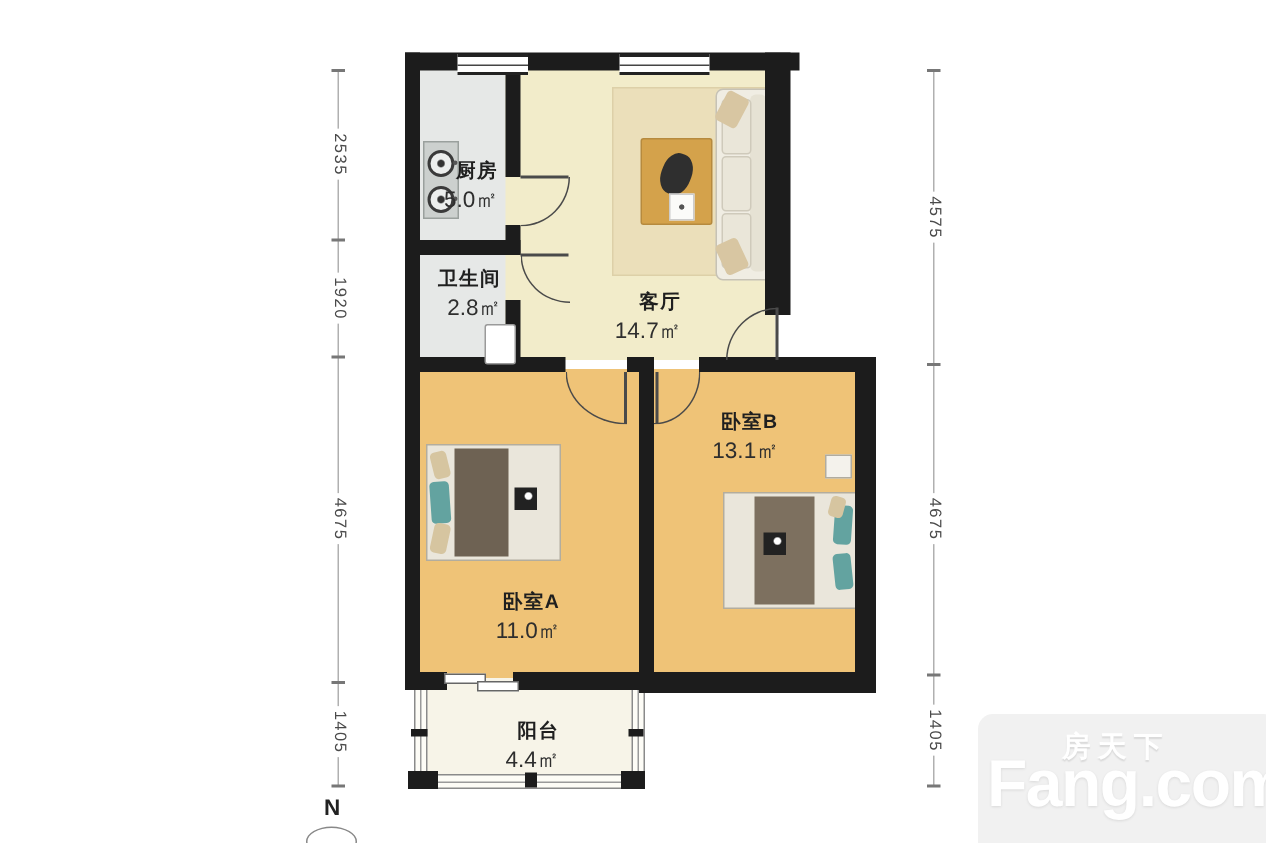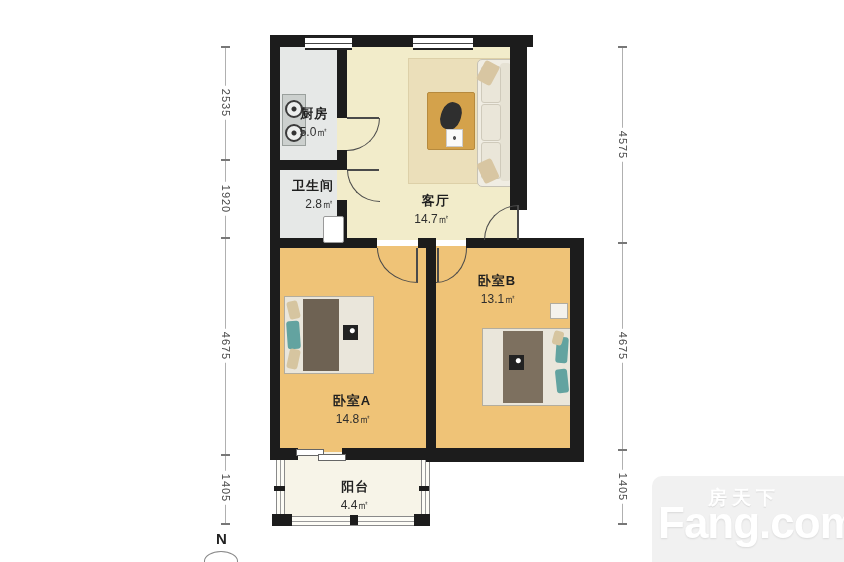--- a/index.html
+++ b/index.html
@@ -13,21 +13,21 @@
   .win .mid{position:absolute;left:0;right:0;top:45%;height:1px;background:#444;}
   .rail{position:absolute;background:#fdfcf6;z-index:15;}
   .rail-v{border-left:1px solid #8a8a8a;border-right:1px solid #8a8a8a;}
   .rail-h{border-top:1px solid #8a8a8a;border-bottom:1px solid #8a8a8a;}
   .rail .mid-v{position:absolute;top:0;bottom:0;left:45%;width:1px;background:#9a9a9a;}
   .rail .mid-h{position:absolute;left:0;right:0;top:45%;height:1px;background:#9a9a9a;}
   .arc{position:absolute;z-index:22;border:0 solid #4a4a4a;}
   .leaf{position:absolute;background:#4a4a4a;z-index:22;}
   .room-label{position:absolute;transform:translateX(-50%);text-align:right;z-index:30;white-space:nowrap;}
   .rname{font-size:13px;font-weight:700;color:#1f1f1f;letter-spacing:1px;}
-  .rarea{font-size:12px;color:#2e2e2e;margin-top:1px;}
+  .rarea{font-size:15px;color:#2e2e2e;margin-top:1px;}
   .dim-line{position:absolute;width:1px;background:#b0b0b0;z-index:18;}
   .tick{position:absolute;width:9px;height:2px;background:#777;z-index:19;}
   .dim-label{position:absolute;transform:translate(-50%,-50%) rotate(90deg);background:#fff;
              font-size:11px;color:#4a4a4a;padding:0 3px;letter-spacing:1px;z-index:21;white-space:nowrap;}
   .pillow{position:absolute;border-radius:3px;}
   .cushion{position:absolute;background:#eae6d9;border:1px solid #cfcabb;border-radius:3px;}
   .darksq{position:absolute;width:15px;height:15px;background:#222;
           background:radial-gradient(circle at 62% 38%, #fff 2px, #222 3px);}
   .burner{position:absolute;width:14px;height:14px;border:2px solid #3a3a3a;border-radius:50%;
           background:radial-gradient(circle at 50% 50%, #333 2px, #eceeed 3px);}
@@ -159,21 +159,21 @@
   <div class="room-label" style="left:313px;top:177px;">
     <div class="rname">卫生间</div>
     <div class="rarea">2.8㎡</div>
   </div>
   <div class="room-label" style="left:432px;top:192px;">
     <div class="rname">客厅</div>
     <div class="rarea">14.7㎡</div>
   </div>
   <div class="room-label" style="left:352px;top:392px;">
     <div class="rname">卧室A</div>
-    <div class="rarea">14.8㎡</div>
+    <div class="rarea">11.0㎡</div>
   </div>
   <div class="room-label" style="left:497px;top:272px;">
     <div class="rname">卧室B</div>
     <div class="rarea">13.1㎡</div>
   </div>
   <div class="room-label" style="left:355px;top:478px;">
     <div class="rname">阳台</div>
     <div class="rarea">4.4㎡</div>
   </div>
 

